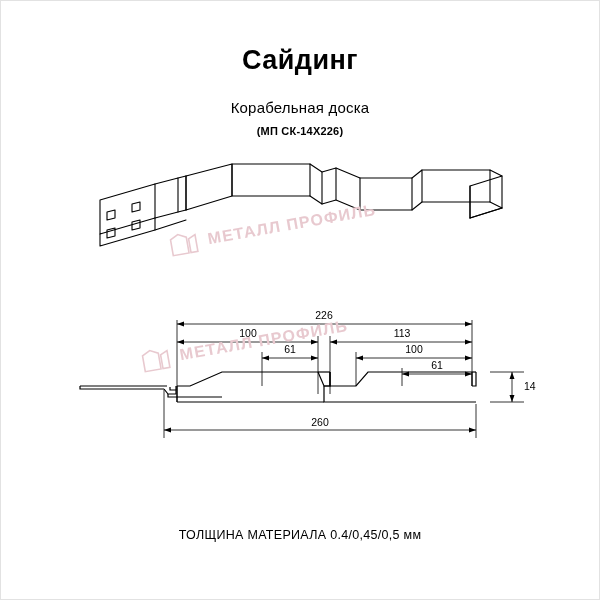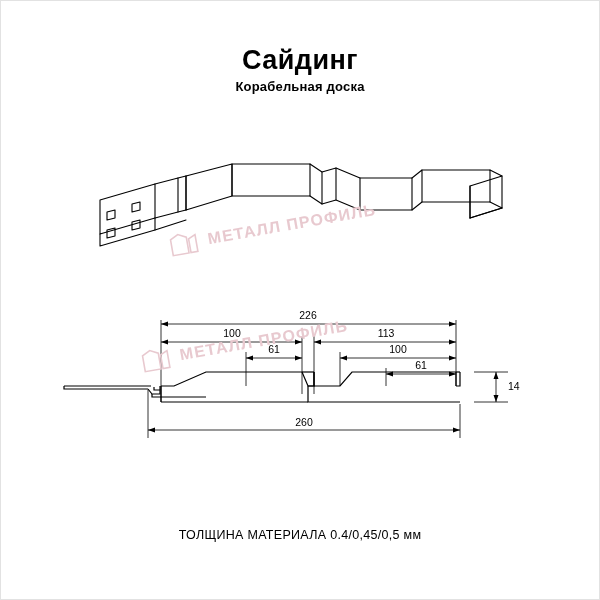--- a/index.html
+++ b/index.html
@@ -39,43 +39,43 @@
     text-align: center;
   }
   .title-main {
     font-size: 27px;
     font-weight: bold;
     letter-spacing: 0.5px;
     line-height: 1.1;
     margin: 0;
   }
   .title-sub {
-    font-size: 13px;
-    font-weight: bold;
-    margin-top: 3px;
+    font-size: 15px;
+    font-weight: normal;
+    margin-top: 23px;
     letter-spacing: 0.2px;
   }
   .title-code {
     font-size: 11px;
     font-weight: bold;
     margin-top: 9px;
     letter-spacing: 0.2px;
   }
 
   
   .drawing-top {
     position: absolute;
     left: 60px;
     top: 150px;
     width: 480px;
     height: 130px;
   }
   .drawing-bottom {
     position: absolute;
-    left: 56px;
+    left: 72px;
     top: 290px;
     width: 480px;
     height: 180px;
   }
 
   
   .watermark {
     position: absolute;
     pointer-events: none;
     user-select: none;
@@ -116,20 +116,21 @@
 </head>
 <body>
 
 <div class="page">
 
   <div class="border-frame"></div>
 
   <div class="header">
     <div class="title-main">Сайдинг</div>
     <div class="title-sub">Корабельная доска</div>
+    <div class="title-code">(МП СК-14Х226)</div>
   </div>
 
   <div class="drawing-top">
     <svg width="480" height="130" viewBox="0 0 480 130" fill="none" stroke="#000" stroke-width="1.1" stroke-linejoin="round" stroke-linecap="round">
 
       <g>
         <path d="M40 50 L95 34 L95 68 L40 84 Z"></path>
         <path d="M40 84 L40 96 L95 80 L95 68"></path>
         <path d="M47 62 L55 60 L55 68 L47 70 Z"></path>
         <path d="M47 80 L55 78 L55 86 L47 88 Z"></path>

